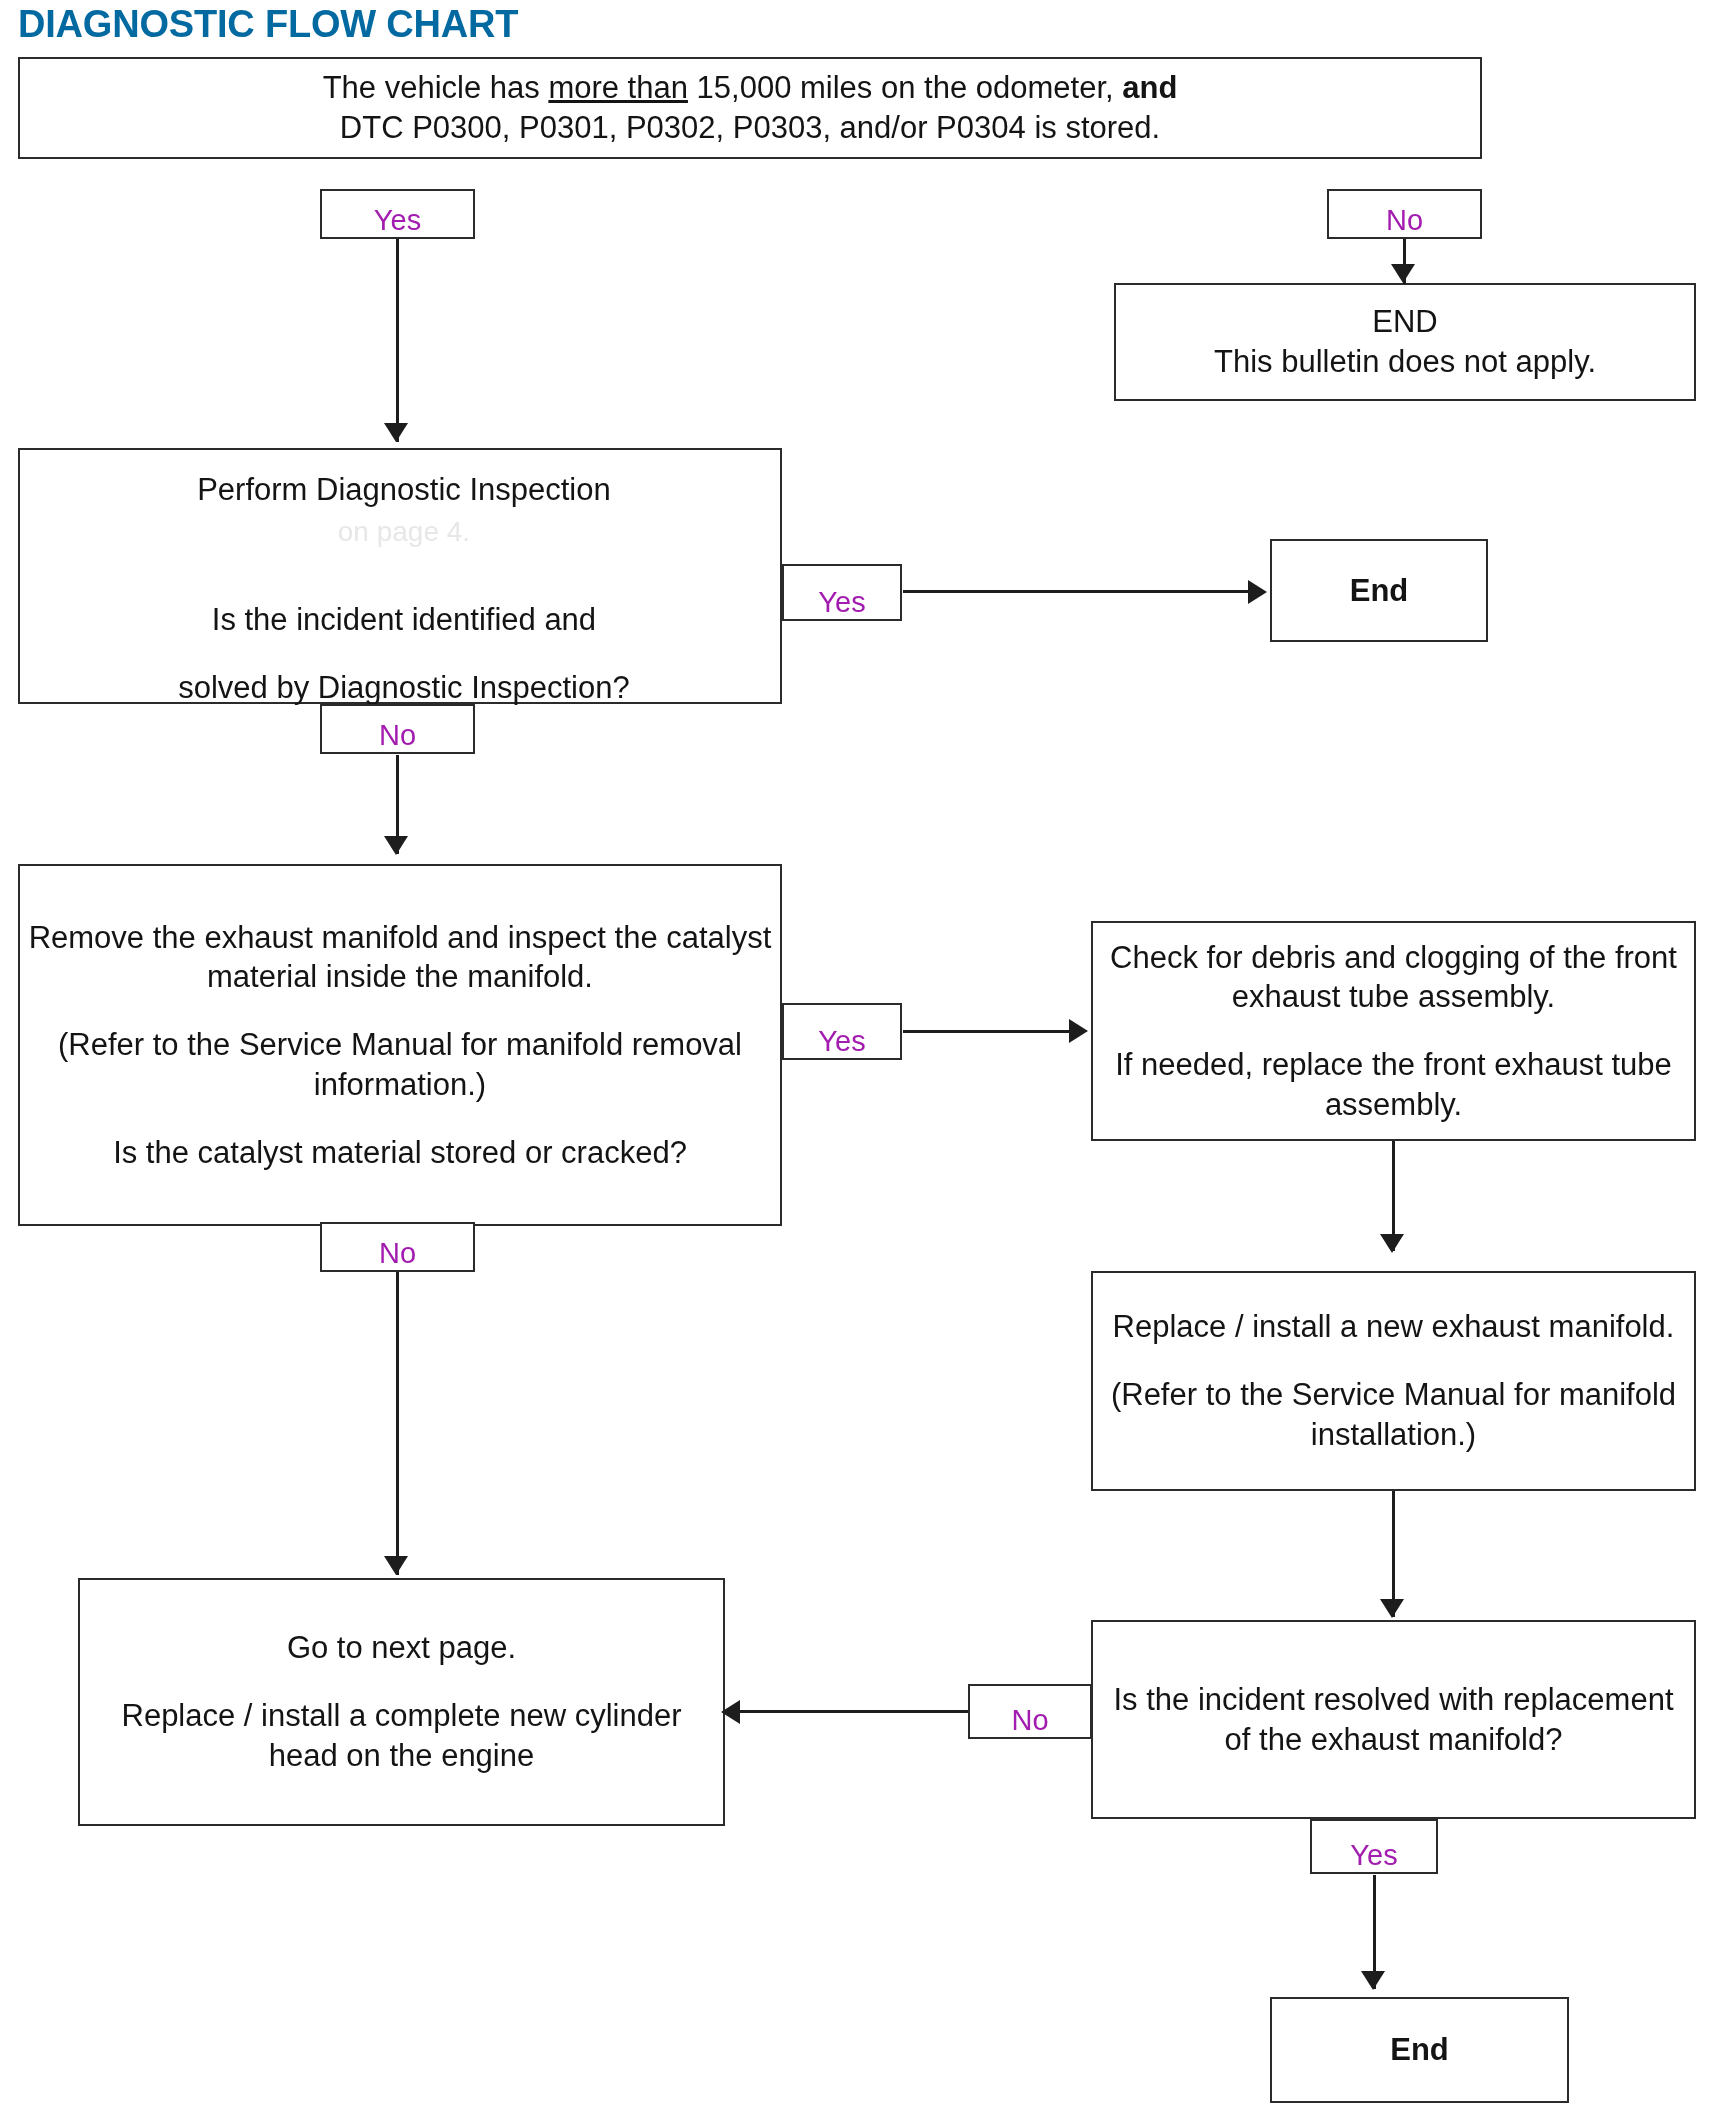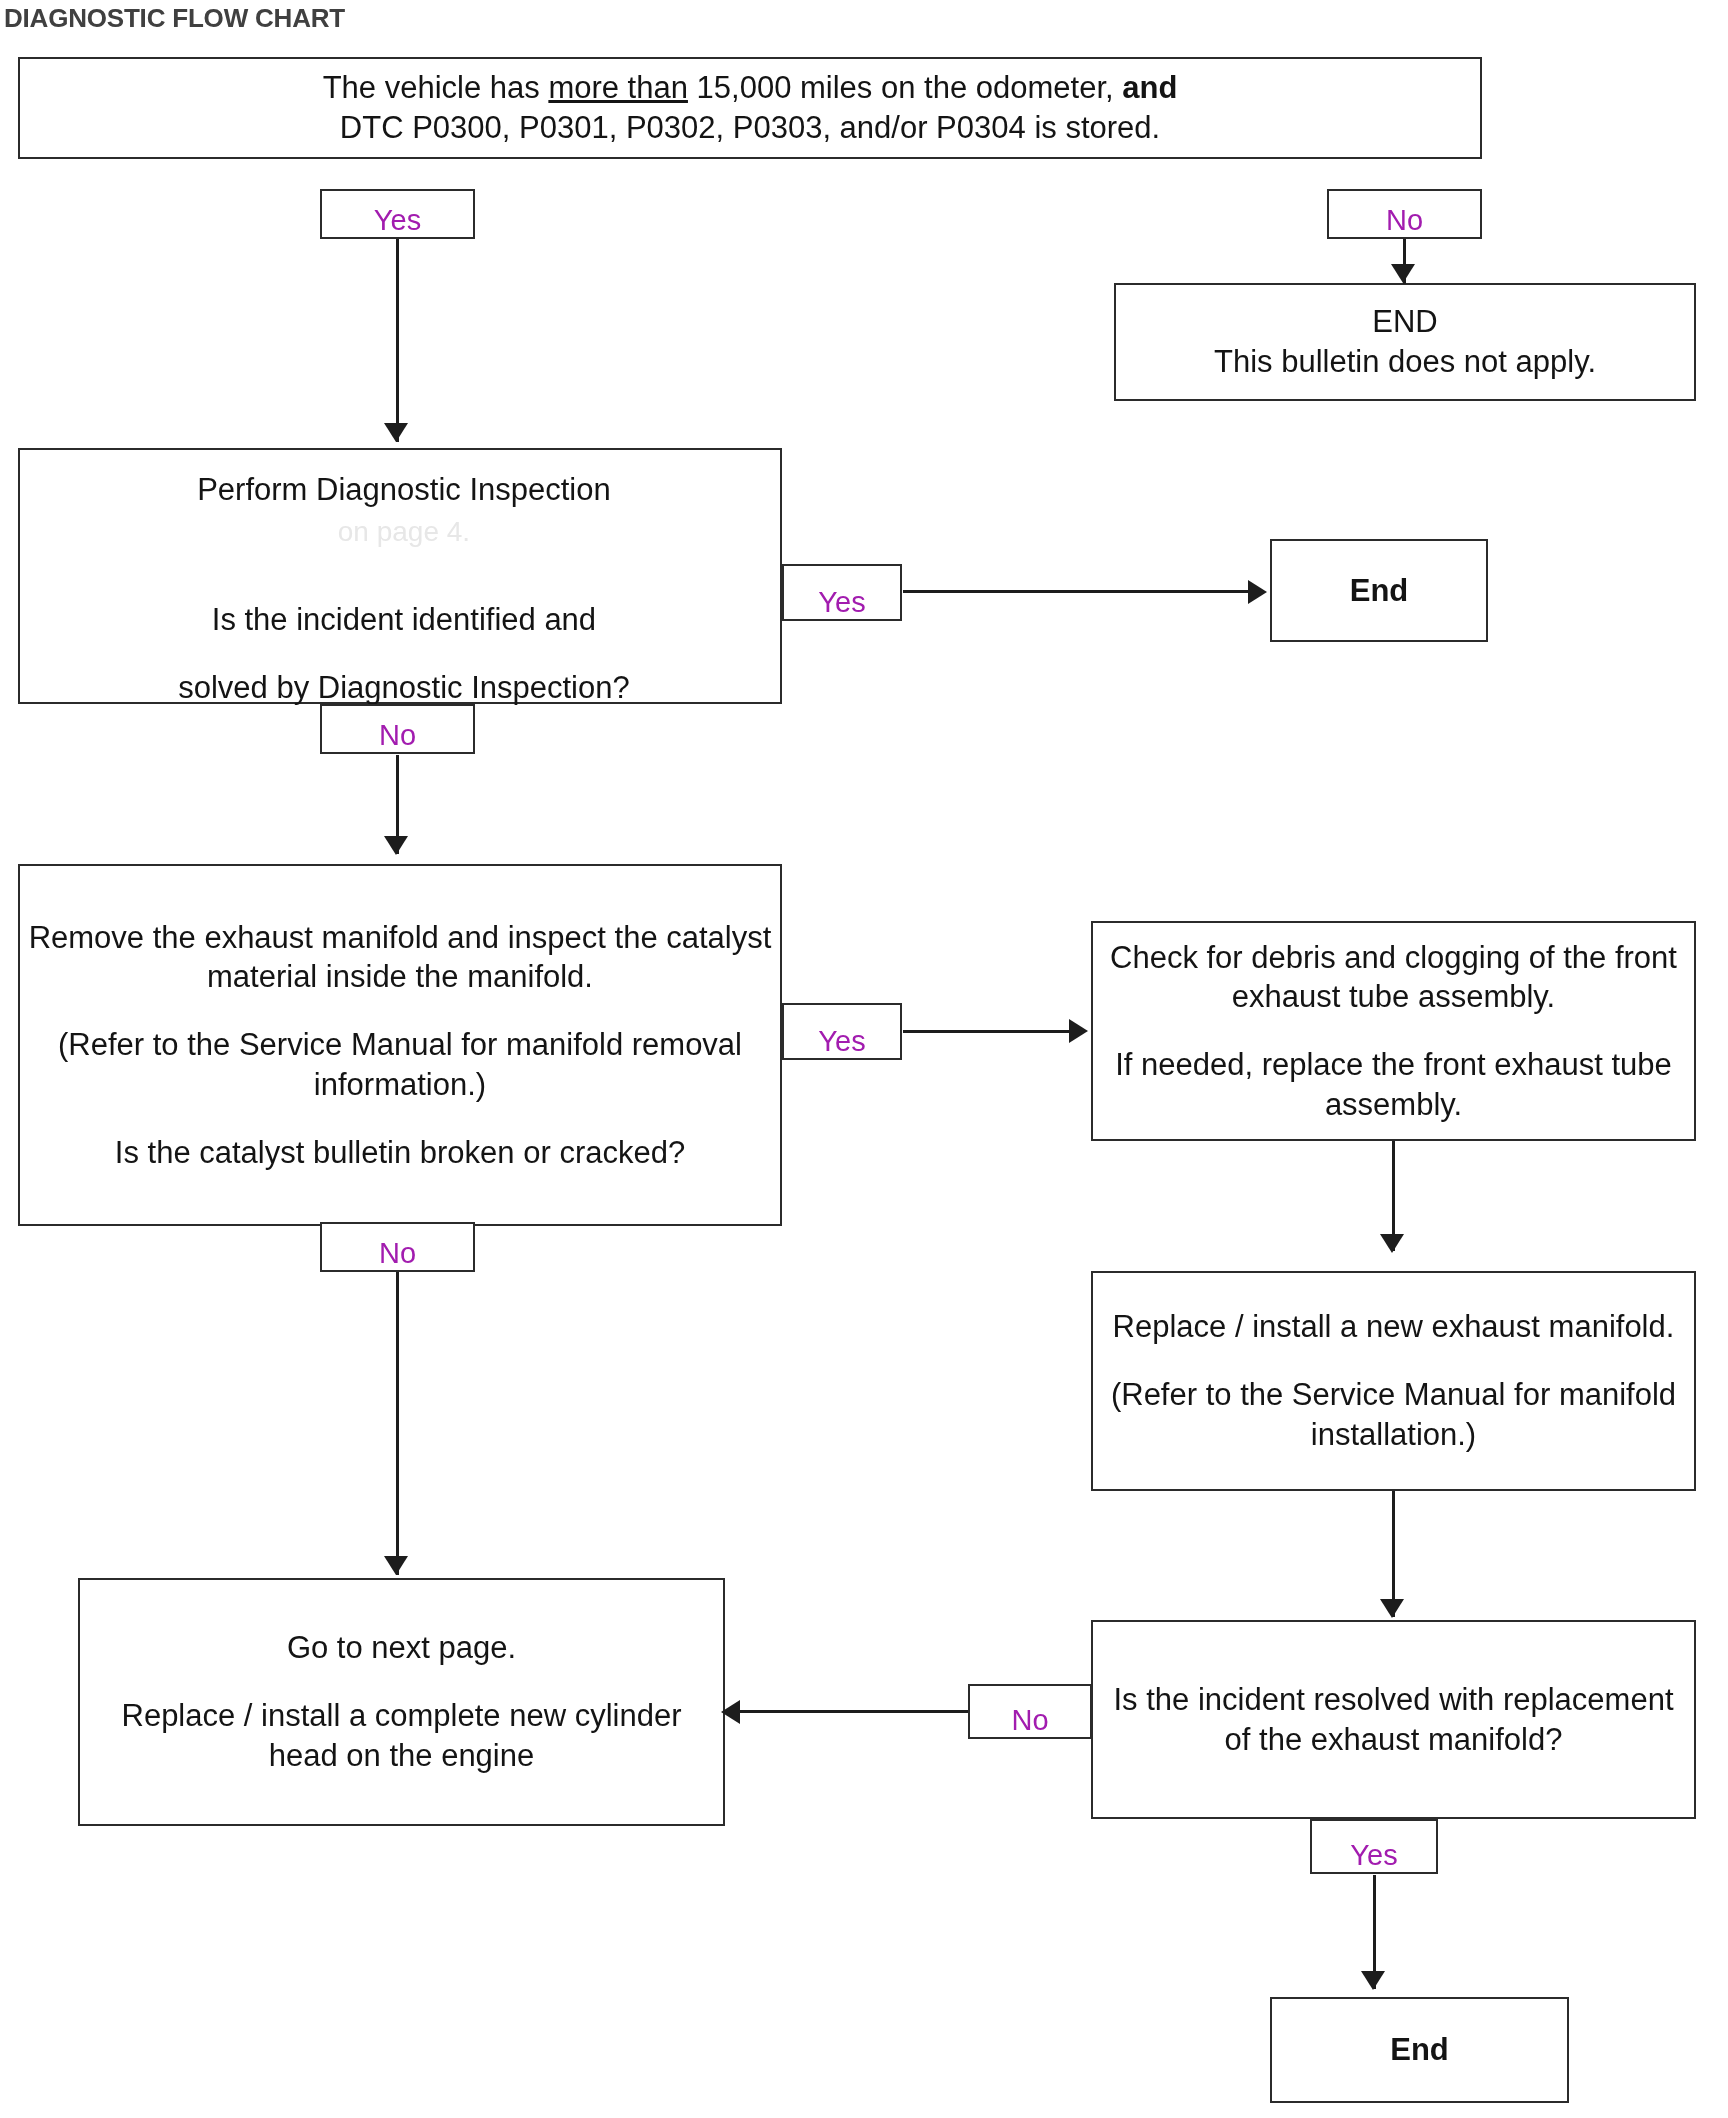--- a/index.html
+++ b/index.html
@@ -15,26 +15,26 @@
     position: relative;
     width: 1728px;
     height: 2119px;
     background: #ffffff;
     overflow: hidden;
   }
 
   
   .chart-title {
     position: absolute;
-    left: 4px;
+    left: 18px;
     top: 3.3px;
-    font-size: 26px;
+    font-size: 38px;
     font-weight: bold;
     letter-spacing: -0.2px;
-    color: #404040;
+    color: #0369a1;
     white-space: nowrap;
   }
 
   
   .node {
     position: absolute;
     box-sizing: border-box;
     border: 2.4px solid #2b2b2b;
     background: #ffffff;
     display: flex;
@@ -169,21 +169,21 @@
 
   <div class="tag" style="left:320px; top:704px; width:155px; height:50px;">
     <span>No</span>
   </div>
   <div class="vline" style="left:396px; top:755px; height:99px;"></div>
   <div class="arrow-down" style="left:384px; top:836px;"></div>
 
   <div class="node" style="left:18px; top:864px; width:764px; height:362px;">
     <p style="margin-top:0;">Remove the exhaust manifold and inspect the catalyst material inside the manifold.</p>
     <p>(Refer to the Service Manual for manifold removal information.)</p>
-    <p>Is the catalyst bulletin broken or cracked?</p>
+    <p>Is the catalyst material stored or cracked?</p>
   </div>
 
   <div class="tag" style="left:782px; top:1003px; width:120px; height:57px;">
     <span>Yes</span>
   </div>
   <div class="hline" style="left:903px; top:1030px; width:175px;"></div>
   <div class="arrow-right" style="left:1069px; top:1019px;"></div>
 
   <div class="node" style="left:1091px; top:921px; width:605px; height:220px;">
     <p style="margin-top:0;">Check for debris and clogging of the front exhaust tube assembly.</p>

